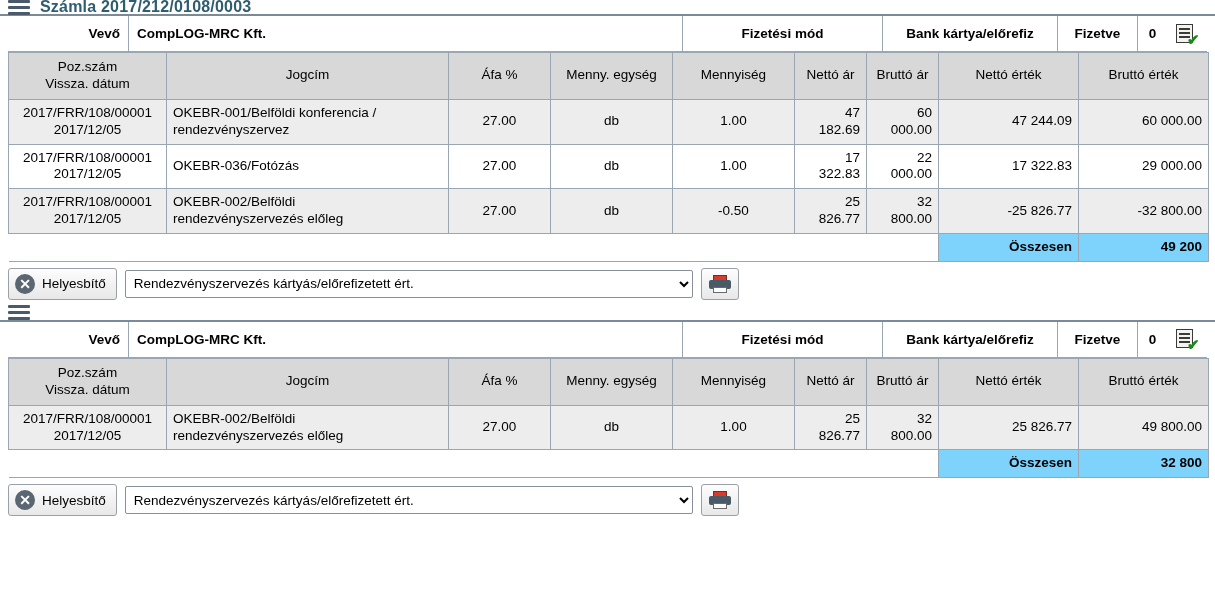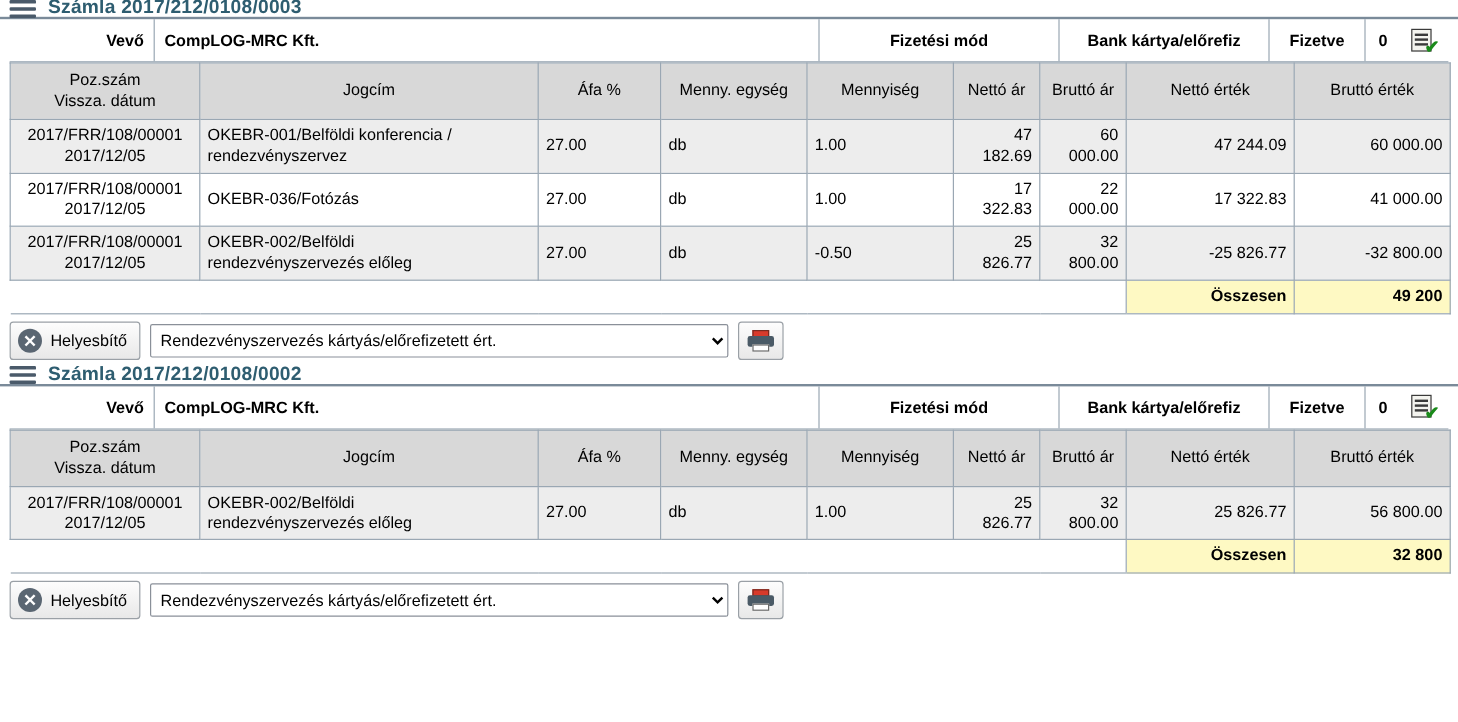--- a/index.html
+++ b/index.html
@@ -153,35 +153,35 @@
     padding: 5px 6px;
     font-size: 13.5px;
     vertical-align: middle;
     line-height: 1.25;
   }
   tr.row-alt td { background: #ededed; }
   tr.row-plain td { background: #ffffff; }
 
   td.c-pos    { text-align: center; }
   td.c-title  { text-align: left; }
-  td.c-num    { }
+  td.c-num    { text-align: center; }
   td.c-right  { text-align: right; }
 
   .col-pos    { width: 158px; }
   .col-title  { width: 282px; }
   .col-vat    { width: 102px; }
   .col-unit   { width: 122px; }
   .col-qty    { width: 122px; }
   .col-net    { width: 72px; }
   .col-gross  { width: 72px; }
   .col-netval { width: 140px; }
   .col-grossval { width: 130px; }
 
   .total-row td {
-    background: #fef9c3;
+    background: #7dd3fc;
     border: 1px solid #9aa7b3;
     font-weight: bold;
     font-size: 13.5px;
     padding: 5px 6px;
   }
   .total-row td.total-label { text-align: right; border-right: 1px solid #9aa7b3;}
   .total-row td.total-value { text-align: right; }
   .total-row td.blank { border-left: none; border-right: none; background: #ffffff;}
 
   
@@ -212,21 +212,21 @@
     background: #5a6672;
     color: #fff;
     font-size: 14px;
     font-weight: bold;
     line-height: 20px;
     text-align: center;
     display: inline-block;
   }
   .select-wrap {
     position: relative;
-    width: 482px;
+    width: 568px;
     height: 28px;
   }
   select.combo {
     width: 100%;
     height: 28px;
     font-family: "Liberation Sans", sans-serif;
     font-size: 13.5px;
     padding: 2px 4px;
     border: 1px solid #8a9099;
     background: #ffffff;
@@ -370,21 +370,21 @@
           <td class="c-num">1.00</td>
           <td class="c-right">
             <div>17</div>
             <div>322.83</div>
           </td>
           <td class="c-right">
             <div>22</div>
             <div>000.00</div>
           </td>
           <td class="c-right">17 322.83</td>
-          <td class="c-right">41 000.00</td>
+          <td class="c-right">29 000.00</td>
         </tr>
         <tr class="row-alt">
           <td class="c-pos">
             <div>2017/FRR/108/00001</div>
             <div>2017/12/05</div>
           </td>
           <td class="c-title">
             <div>OKEBR-002/Belföldi</div>
             <div>rendezvényszervezés előleg</div>
           </td>
@@ -431,21 +431,20 @@
   </div>
 
   <div class="invoice-block">
 
     <div class="invoice-header">
       <div class="hamburger">
         <span class="bar b1"></span>
           <span class="bar b2"></span>
           <span class="bar b3"></span>
       </div>
-      <div class="invoice-title">Számla 2017/212/0108/0002</div>
     </div>
     <div class="rule"></div>
 
     <div class="meta-bar">
       <div class="meta-cell meta-label buyer-label">Vevő</div>
       <div class="meta-cell meta-value buyer-value">CompLOG-MRC Kft.</div>
       <div class="meta-cell meta-label pay-label">Fizetési mód</div>
       <div class="meta-cell meta-value pay-value">Bank kártya/előrefiz</div>
       <div class="meta-cell meta-label paid-label">Fizetve</div>
       <div class="meta-cell meta-value paid-value">0</div>
@@ -500,21 +499,21 @@
           <td class="c-num">1.00</td>
           <td class="c-right">
             <div>25</div>
             <div>826.77</div>
           </td>
           <td class="c-right">
             <div>32</div>
             <div>800.00</div>
           </td>
           <td class="c-right">25 826.77</td>
-          <td class="c-right">56 800.00</td>
+          <td class="c-right">49 800.00</td>
         </tr>
         <tr class="total-row">
           <td class="blank" colspan="7"></td>
           <td class="total-label">Összesen</td>
           <td class="total-value">32 800</td>
         </tr>
       </tbody>
     </table>
 
     <div class="action-bar">

